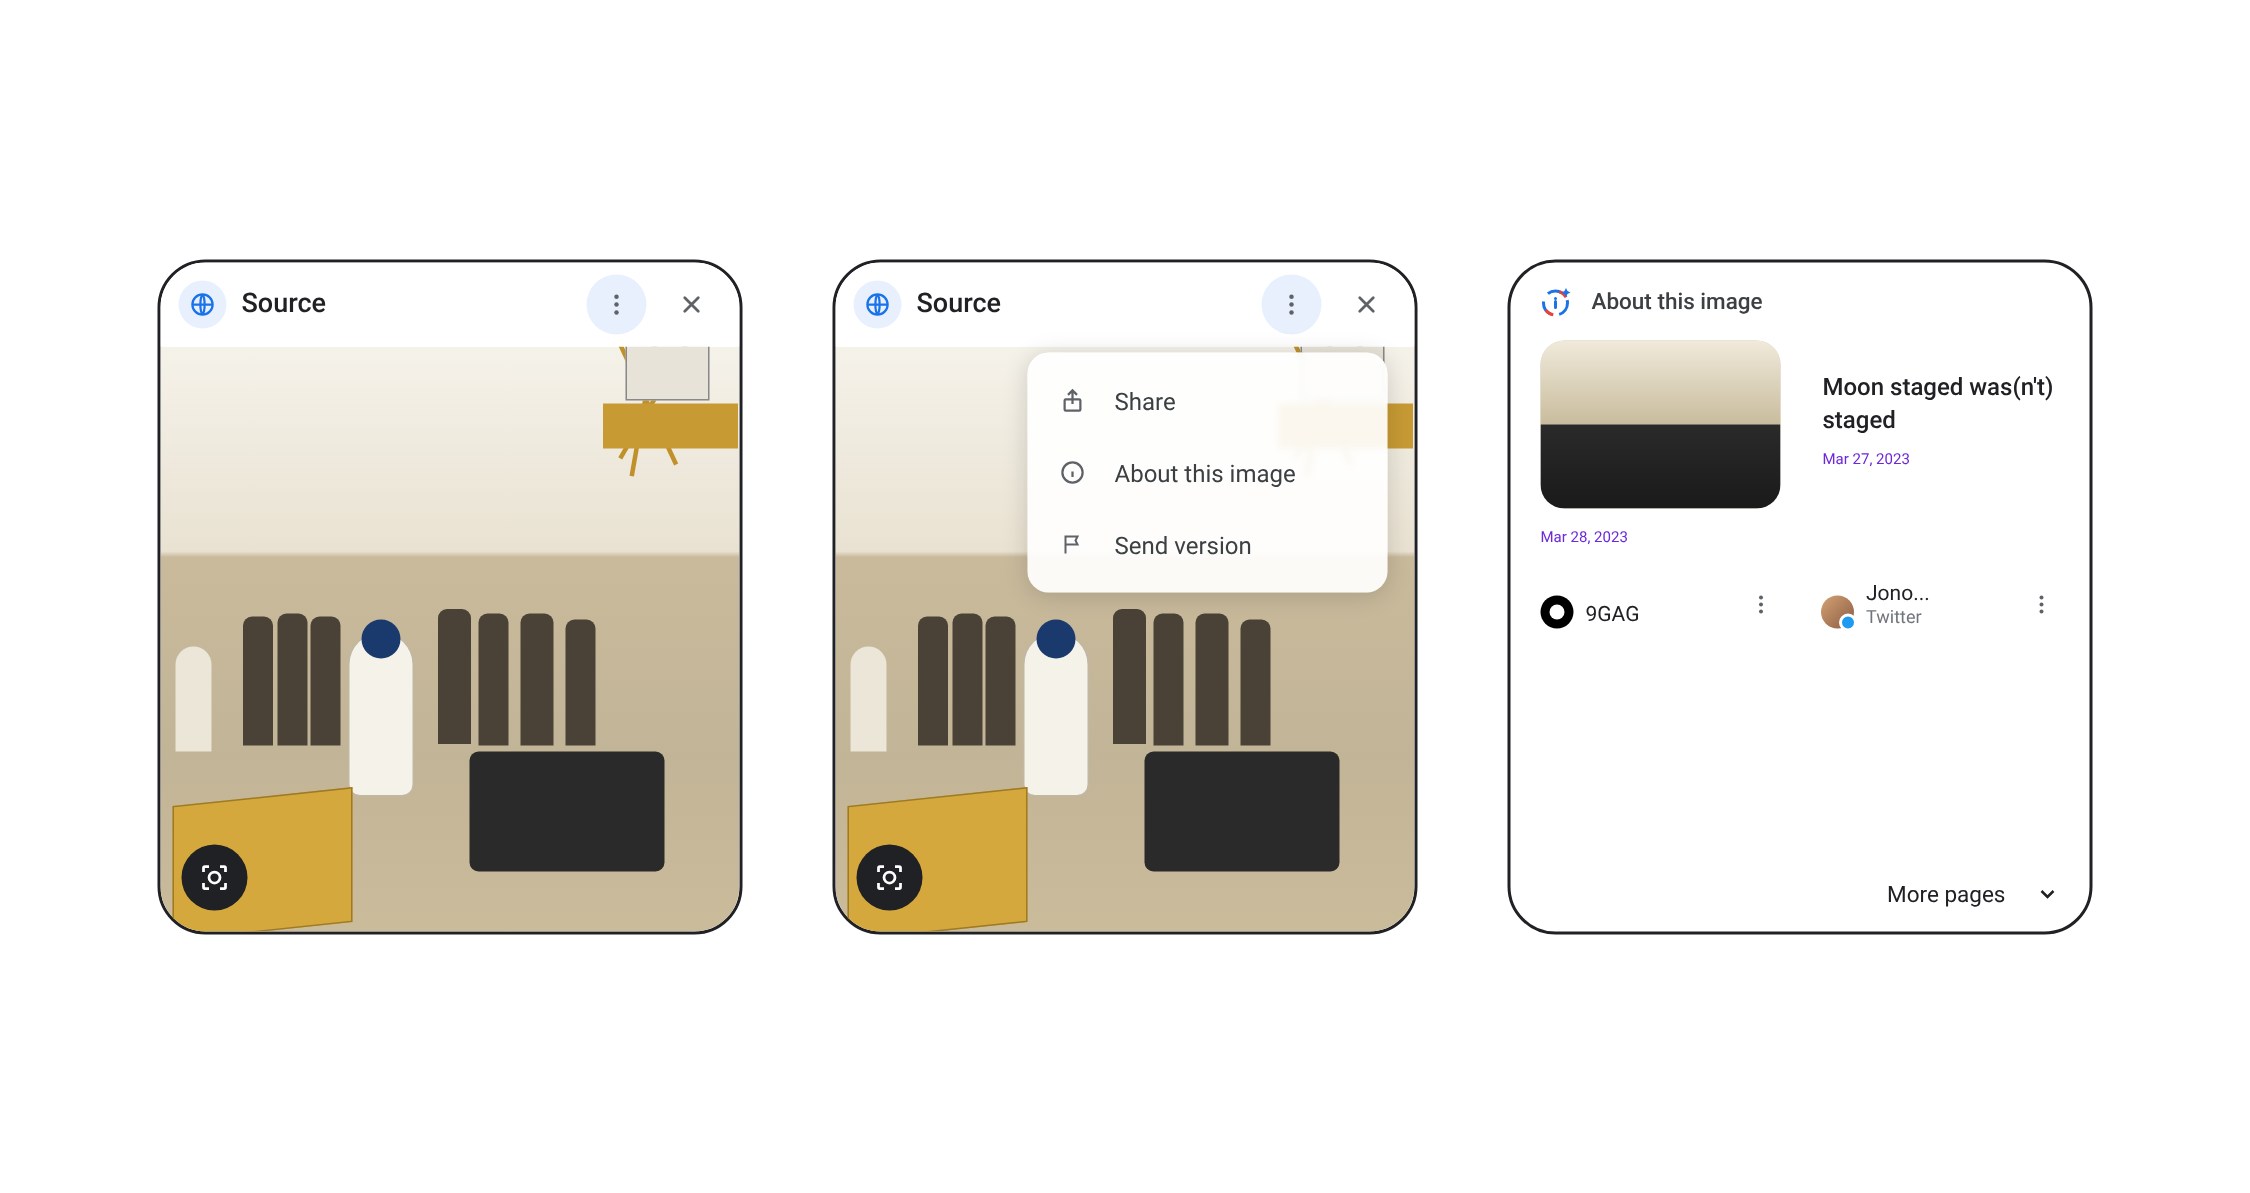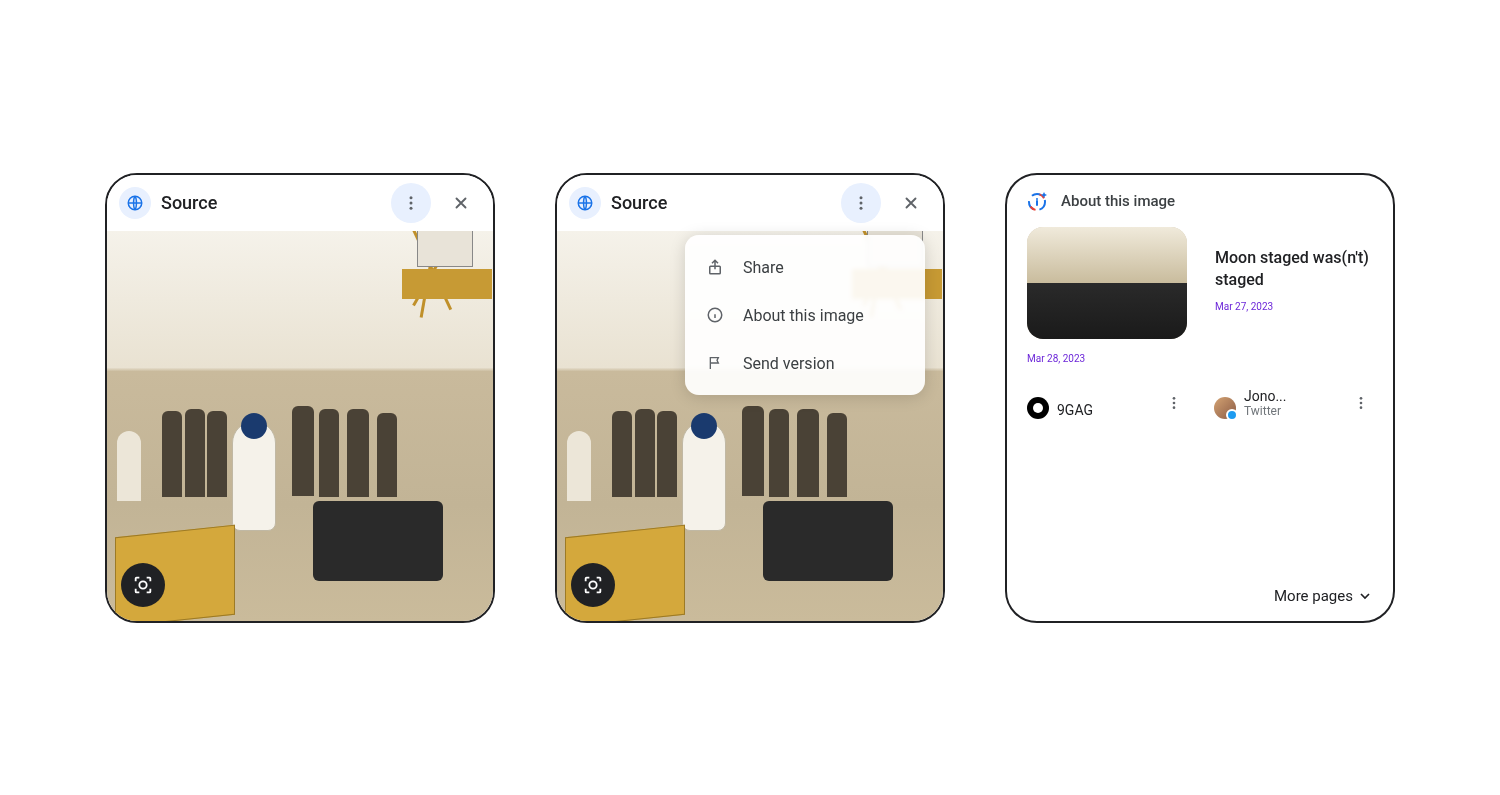--- a/index.html
+++ b/index.html
@@ -155,21 +155,21 @@
   }
   .avatar { width:22px;height:22px;border-radius:50%;
     background:linear-gradient(135deg,#d4a373,#8a5a44); position:relative;}
   .verify-dot{position:absolute;right:-2px;bottom:-2px;width:12px;height:12px;border-radius:50%;background:#1d9bf0;border:2px solid #fff;}
   .footer-text { display:flex;flex-direction:column;line-height:1.2;}
   .src-name{font-size:14px;color:#202124;}
   .src-sub{font-size:12px;color:#70757a;}
   .col-more-icon{margin-left:auto;color:#5f6368;cursor:pointer;padding:4px;}
   .more-pages{
     position:absolute; right:20px; bottom:16px;
-    display:flex;align-items:center;gap:4px;
+    display:flex;align-items:center;gap:20px;
     font-size:15px;color:#202124;cursor:pointer;
   }
   
   .silhouette{position:absolute;background:#4a4236;border-radius:6px 6px 0 0;}
   .box-ylw{position:absolute;background:#d4a83c;border:1px solid #9c7a26;}
   .lander{position:absolute;right:6px;top:-12px;width:120px;height:140px;}
   .lander .leg{position:absolute;width:3px;height:100px;background:#c0902a;transform-origin:top;}
 </style>
 </head>
 <body>

